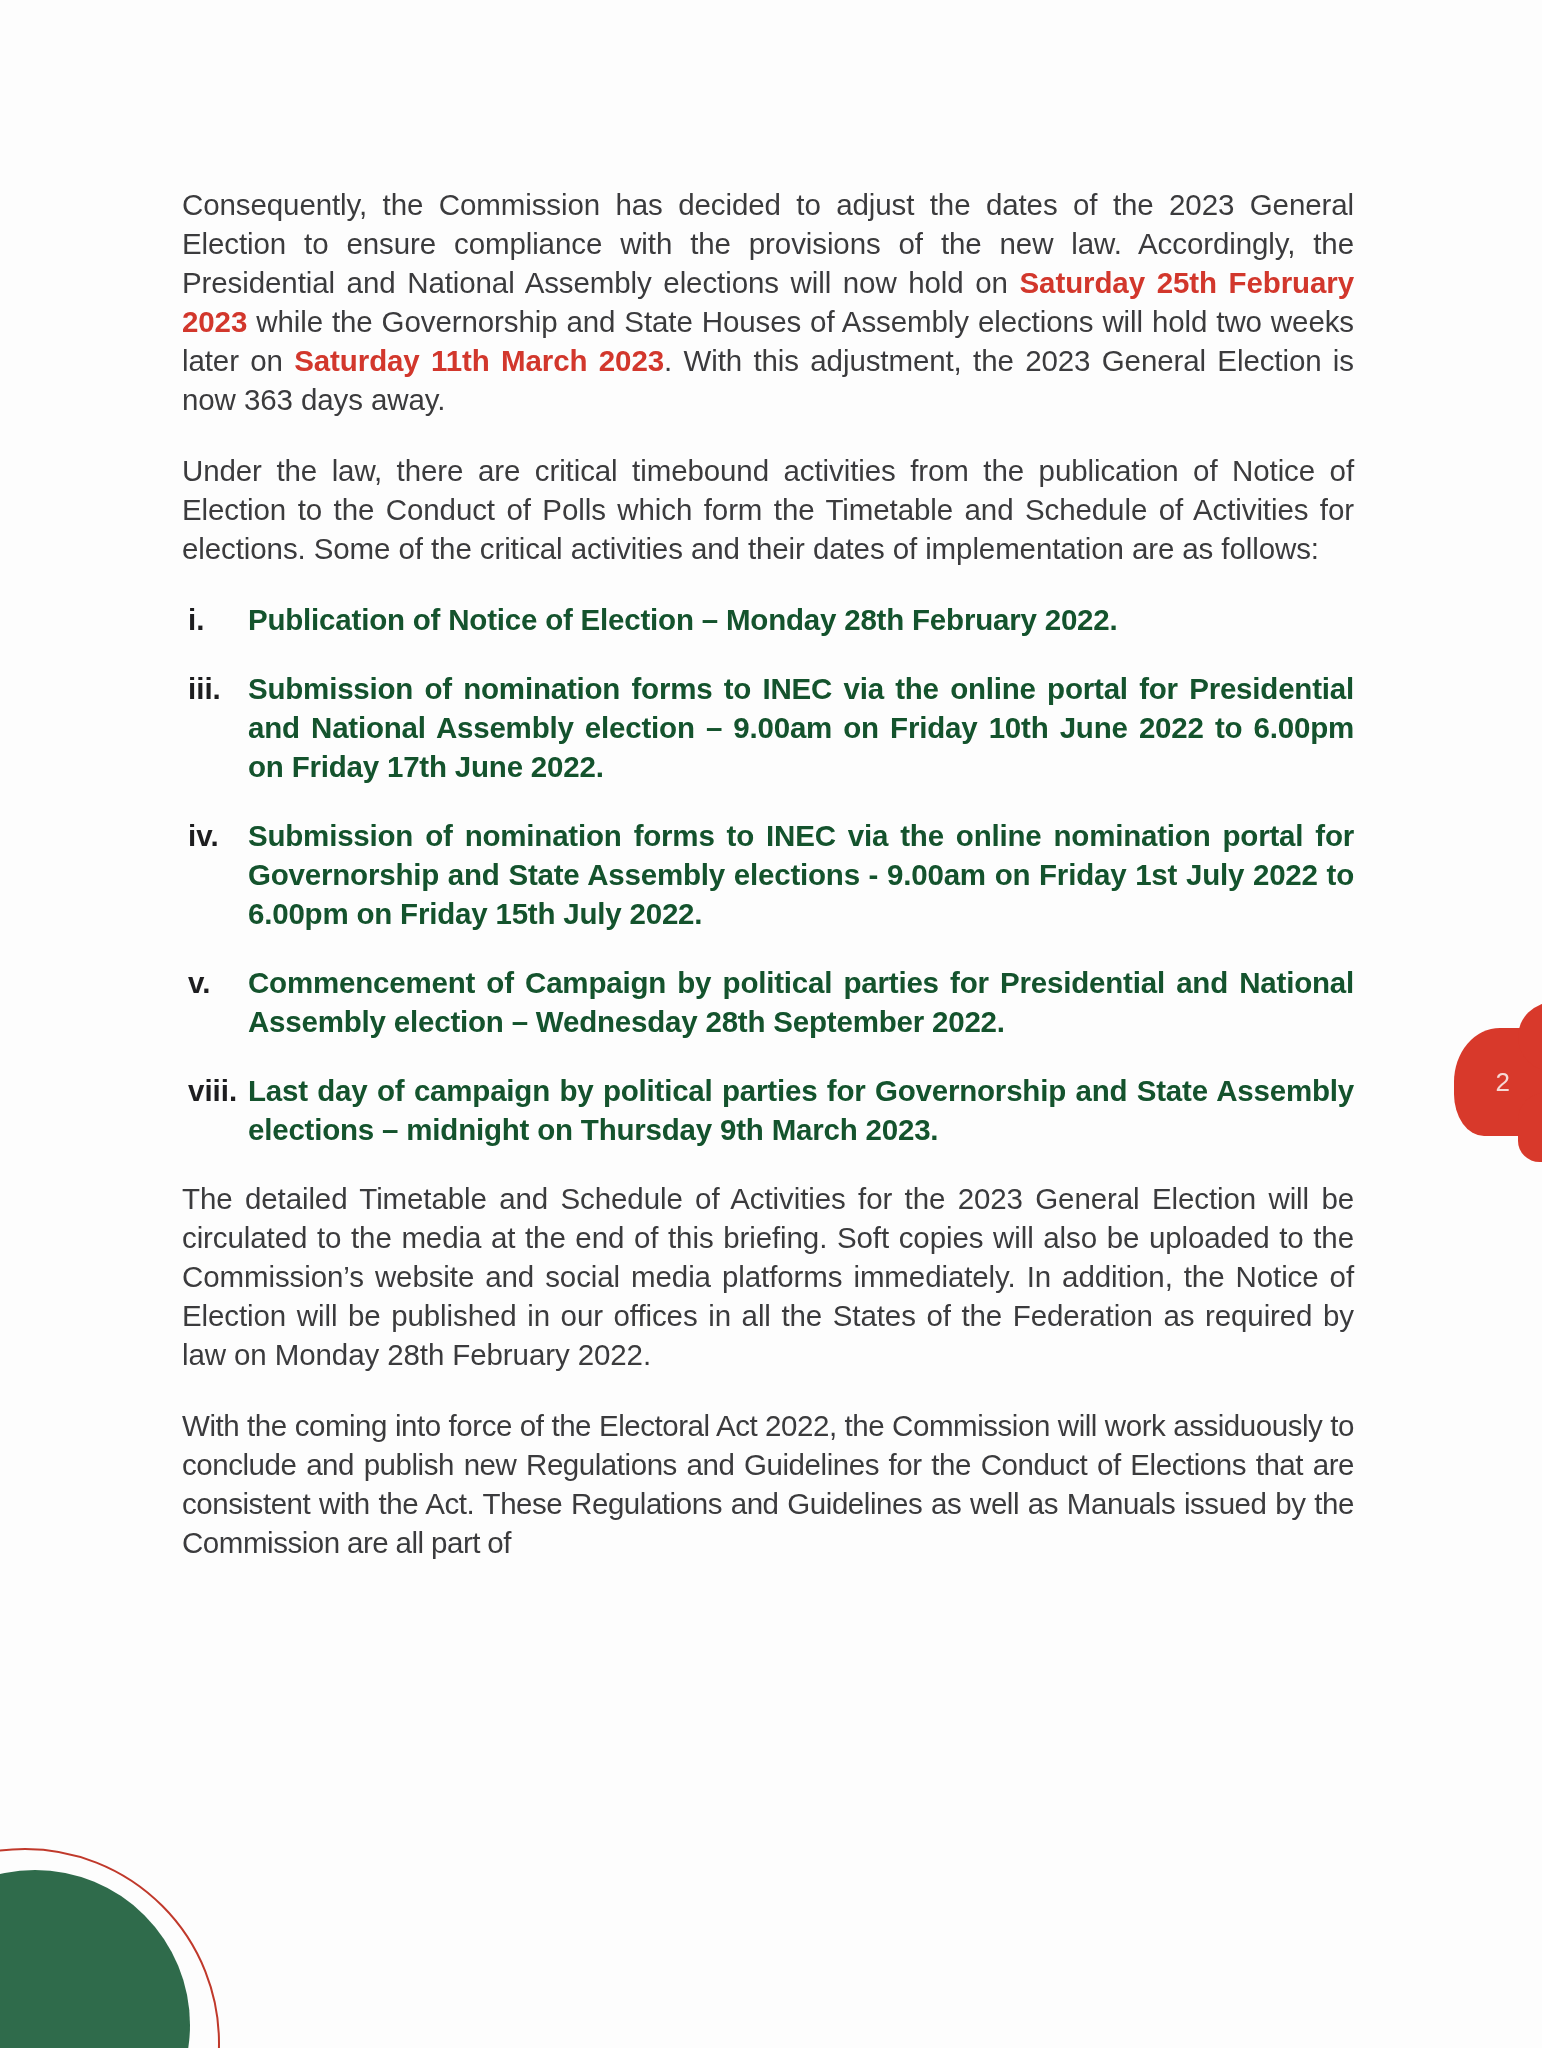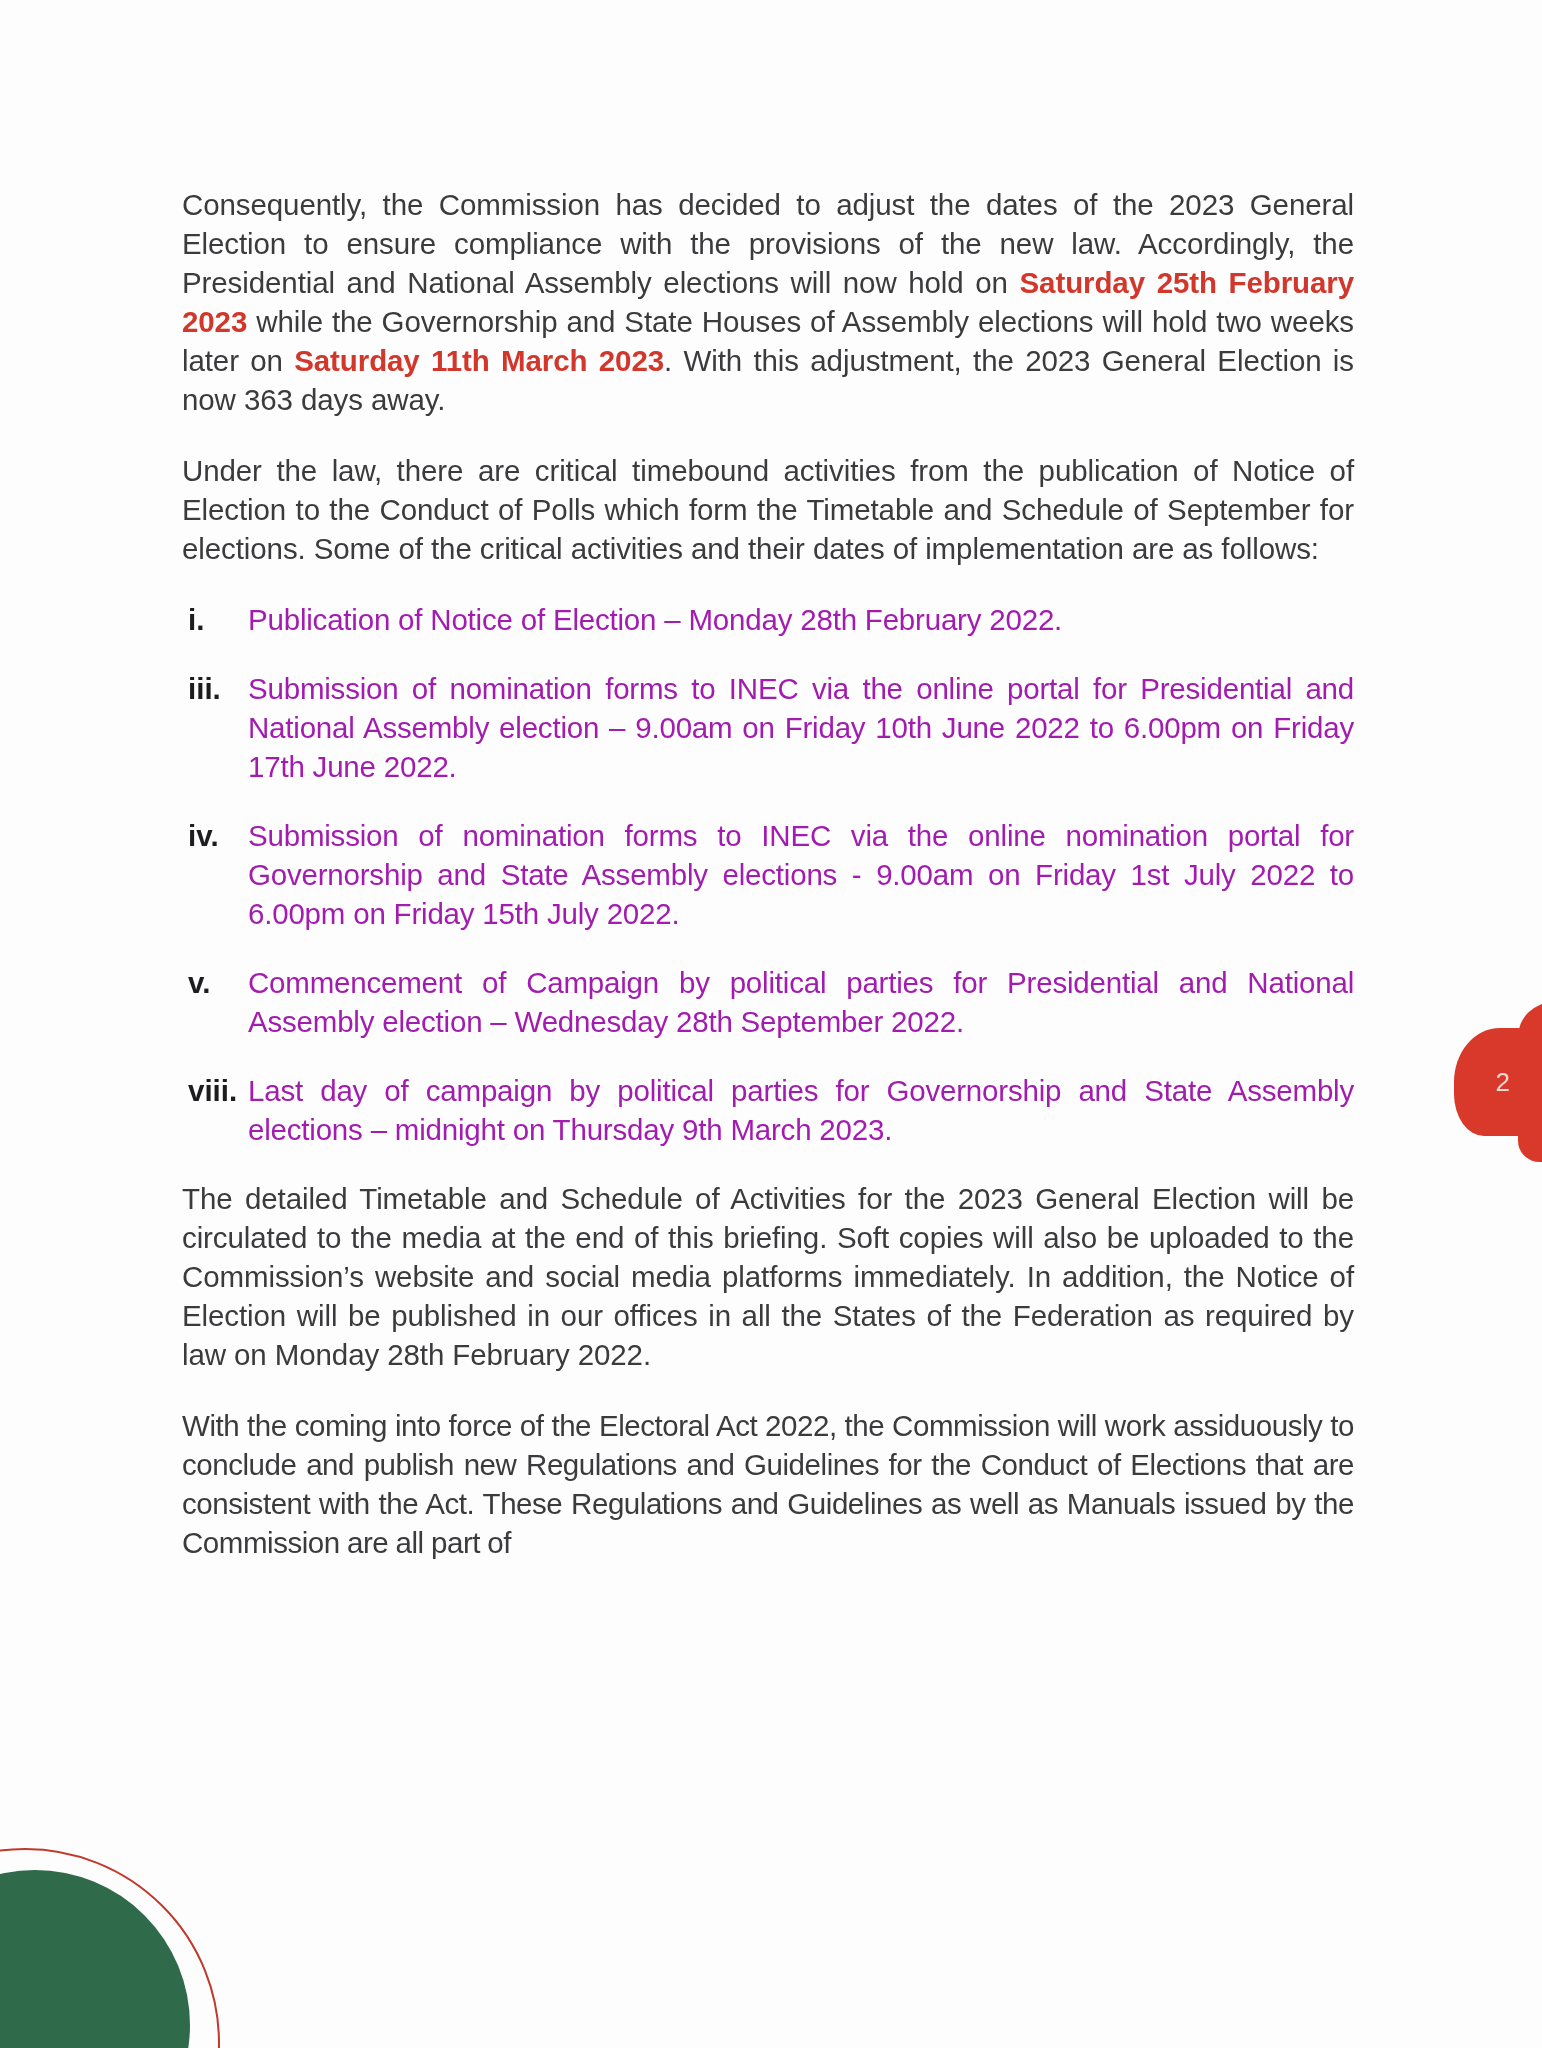--- a/index.html
+++ b/index.html
@@ -142,22 +142,22 @@
     line-height: 39px;
     font-weight: 700;
     color: #1d1d1f;
     padding-left: 6px;
   }
 
   .roman-text {
     flex: 1 1 auto;
     font-size: 29.5px;
     line-height: 39px;
-    font-weight: 400;
-    color: #a21caf;
+    font-weight: 700;
+    color: #14532d;
     text-align: justify;
     text-justify: inter-word;
     letter-spacing: -0.2px;
   }
 
   
   p.body-par { text-align-last: left; }
   .roman-text { text-align-last: left; }
 </style>
 </head>
@@ -169,21 +169,21 @@
   <div class="deco-red-ring"></div>
 
   <div class="page-tab">
     <span class="page-tab-number">2</span>
   </div>
 
   <div class="content">
 
     <p class="body-par"><span>Consequently, the Commission has decided to adjust the dates of the 2023 General Election to ensure compliance with the provisions of the new law. Accordingly, the Presidential and National Assembly elections will now hold on </span><span class="hl-red">Saturday 25th February 2023</span><span> while the Governorship and State Houses of Assembly elections will hold two weeks later on </span><span class="hl-red">Saturday 11th March 2023</span><span>. With this adjustment, the 2023 General Election is now 363 days away.</span></p>
 
-    <p class="body-par">Under the law, there are critical timebound activities from the publication of Notice of Election to the Conduct of Polls which form the Timetable and Schedule of September for elections. Some of the critical activities and their dates of implementation are as follows:</p>
+    <p class="body-par">Under the law, there are critical timebound activities from the publication of Notice of Election to the Conduct of Polls which form the Timetable and Schedule of Activities for elections. Some of the critical activities and their dates of implementation are as follows:</p>
 
     <ul class="roman-list">
 
       <li class="roman-item">
         <span class="roman-marker">i.</span>
         <span class="roman-text">Publication of Notice of Election – Monday 28th February 2022.</span>
       </li>
 
 
       <li class="roman-item">

